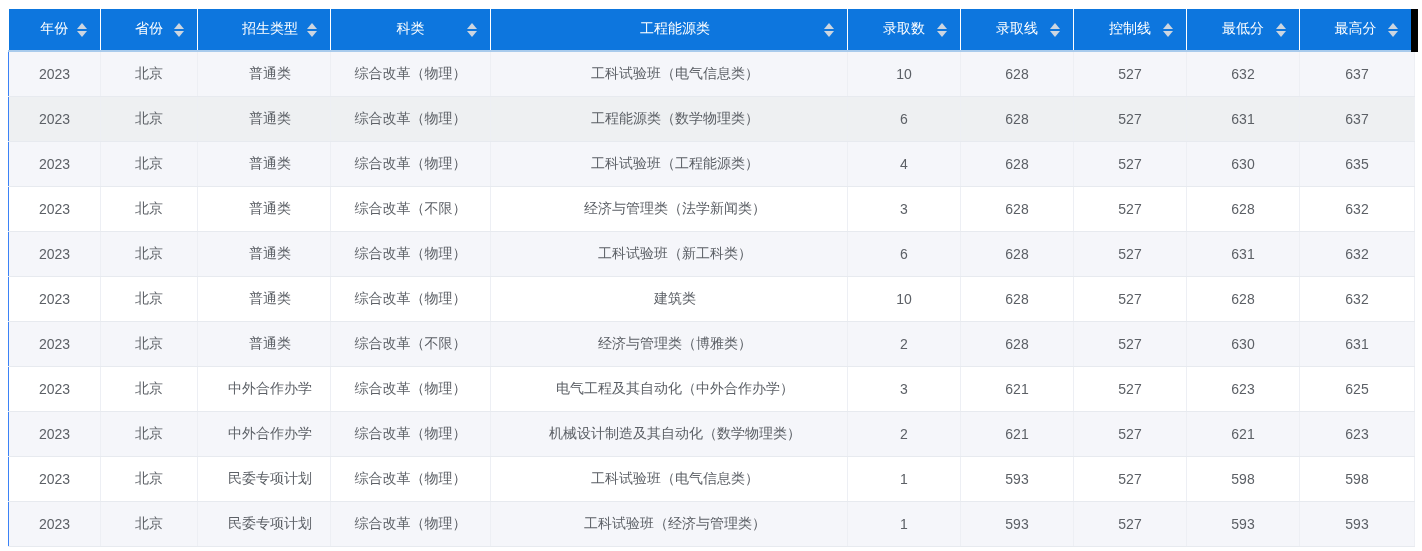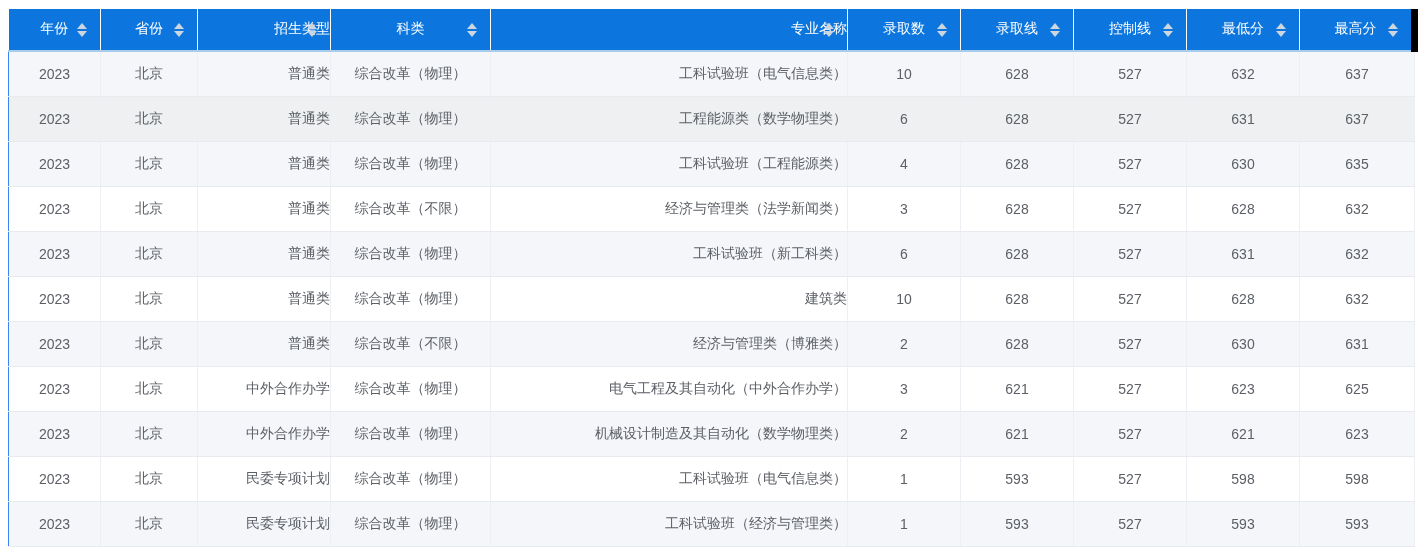--- a/index.html
+++ b/index.html
@@ -13,37 +13,37 @@
     font-size:14px;
   }
   thead th{
     background:#0d76de;color:#ffffff;font-weight:400;
     height:41px;padding:0;position:relative;text-align:center;
     border-right:1px solid rgba(255,255,255,.75);
     border-bottom:2px solid #a9cbec;
     cursor:pointer;user-select:none;
   }
   thead th:last-child{border-right:7px solid #000000;}
-  thead th.al{text-align:right;padding-left:12px;}
+  thead th.al{text-align:center;padding-left:12px;}
   thead th .th-label{vertical-align:middle;}
   .sort-caret{
     position:absolute;right:13px;top:50%;transform:translateY(-50%);
     display:inline-flex;flex-direction:column;align-items:center;
   }
   .sort-caret i{display:block;width:0;height:0;border-left:5px solid transparent;border-right:5px solid transparent;}
   .sort-caret i.up{border-bottom:6px solid #cdd6e0;margin-bottom:2px;}
   .sort-caret i.down{border-top:6px solid #cdd6e0;}
   tbody td{
     height:44px;padding:0;text-align:center;color:#5c6066;
     border-bottom:1px solid #e7eaef;
     border-right:1px solid #edeff4;
     background:transparent;white-space:nowrap;overflow:hidden;
   }
   tbody td:first-child{border-left:1px solid #3b82f6;}
-  tbody td.al{text-align:right;padding-left:12px;font-family:Liberation Mono, monospace;}
+  tbody td.al{text-align:center;padding-left:12px;font-family:Liberation Mono, monospace;}
   tbody tr:nth-child(odd){background:#f5f6fa;}
   tbody tr:nth-child(even){background:#ffffff;}
   tbody tr.hovered{background:#eef0f2;}
 </style>
 </head>
 <body>
 
 <div class="table-wrap">
   <table>
     <colgroup>
@@ -69,21 +69,21 @@
               <i class="down"></i>
             </span></th>
           <th class="al"><span class="th-label">招生类型</span><span class="sort-caret">
               <i class="up"></i>
               <i class="down"></i>
             </span></th>
           <th><span class="th-label">科类</span><span class="sort-caret">
               <i class="up"></i>
               <i class="down"></i>
             </span></th>
-          <th class="al"><span class="th-label">专业名称</span><span class="sort-caret">
+          <th class="al"><span class="th-label">工程能源类</span><span class="sort-caret">
               <i class="up"></i>
               <i class="down"></i>
             </span></th>
           <th><span class="th-label">录取数</span><span class="sort-caret">
               <i class="up"></i>
               <i class="down"></i>
             </span></th>
           <th><span class="th-label">录取线</span><span class="sort-caret">
               <i class="up"></i>
               <i class="down"></i>

